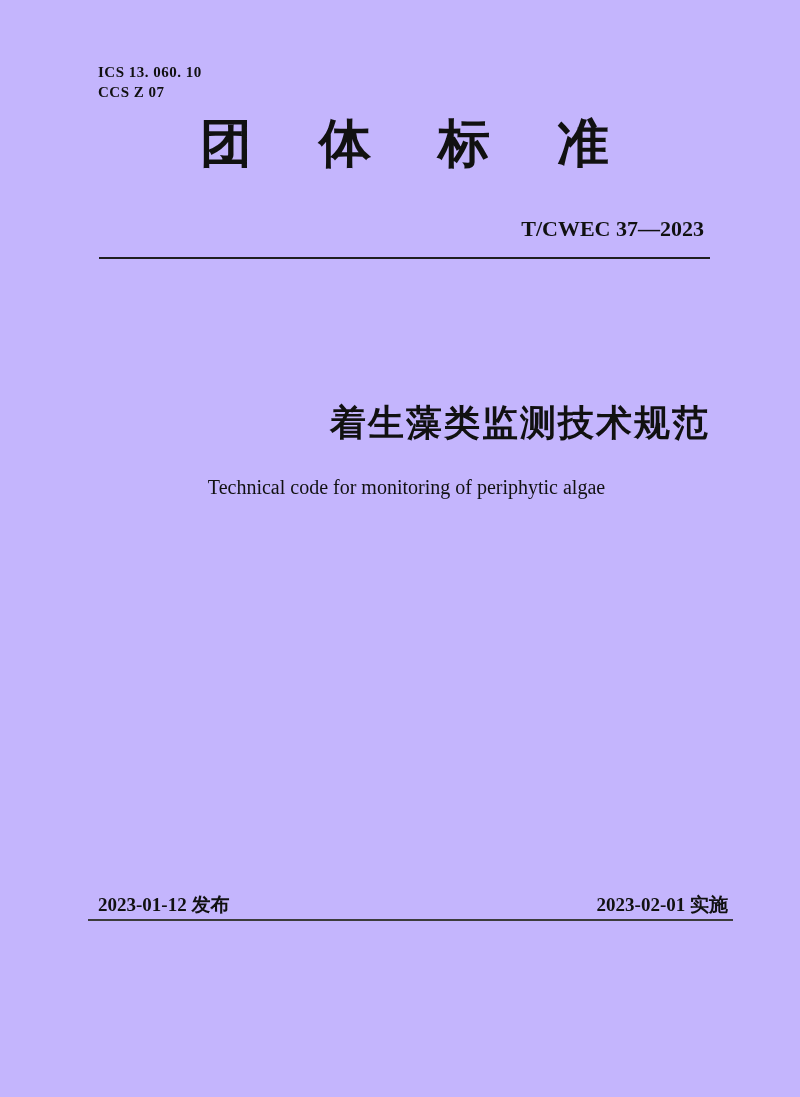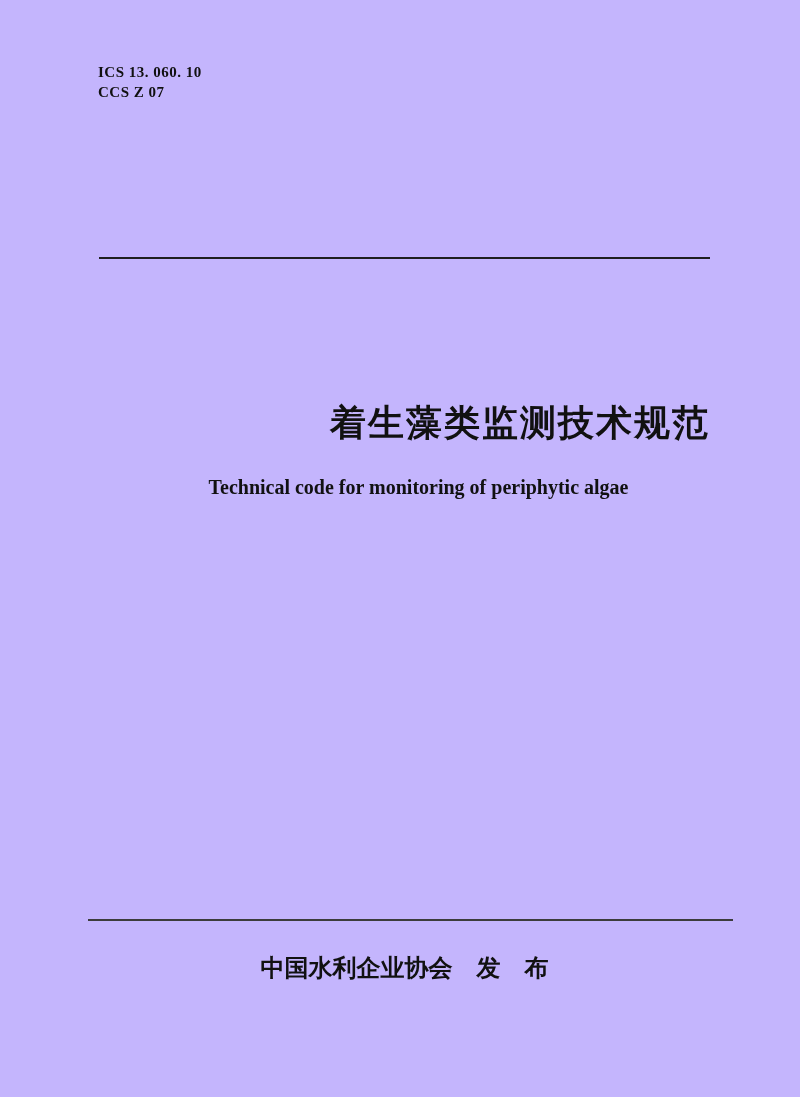--- a/index.html
+++ b/index.html
@@ -72,27 +72,27 @@
     text-align: right;
     font-size: 36px;
     line-height: 46px;
     font-weight: 700;
     font-family: "Liberation Sans", "DejaVu Sans", sans-serif;
     white-space: nowrap;
   }
   
   .title-en {
     position: absolute;
-    left: 113px;
+    left: 101px;
     top: 474px;
     width: 611px;
     text-align: center;
     font-size: 20px;
     line-height: 26px;
-    font-weight: bold;
+    font-weight: normal;
     font-family: "Liberation Serif", "DejaVu Serif", serif;
     white-space: nowrap;
   }
   
   .dates-row {
     position: absolute;
     left: 98px;
     top: 893px;
     width: 630px;
     display: flex;
@@ -127,26 +127,31 @@
 </head>
 <body>
 
 <div class="page" style="background: #c4b5fd; color: rgb(17, 17, 17);">
 
   <div class="codes">
     <div>ICS 13. 060. 10</div>
     <div>CCS Z 07</div>
   </div>
 
+  <div class="doc-type">团体标准</div>
 
+  <div class="std-number">T/CWEC 37—2023</div>
 
   <div class="rule-top" style="background: rgb(31, 31, 31);"></div>
 
   <div class="title-zh">着生藻类监测技术规范</div>
 
   <div class="title-en">Technical code for monitoring of periphytic algae</div>
 
+  <div class="dates-row">
+    <span>2023-01-12 发布</span>
+    <span>2023-02-01 实施</span>
+  </div>
 
   <div class="rule-bottom" style="background: rgb(60, 60, 60);"></div>
 
-  <div class="publisher">中国水利企业协会　发　布</div>
 
 </div>
 
 </body></html>

